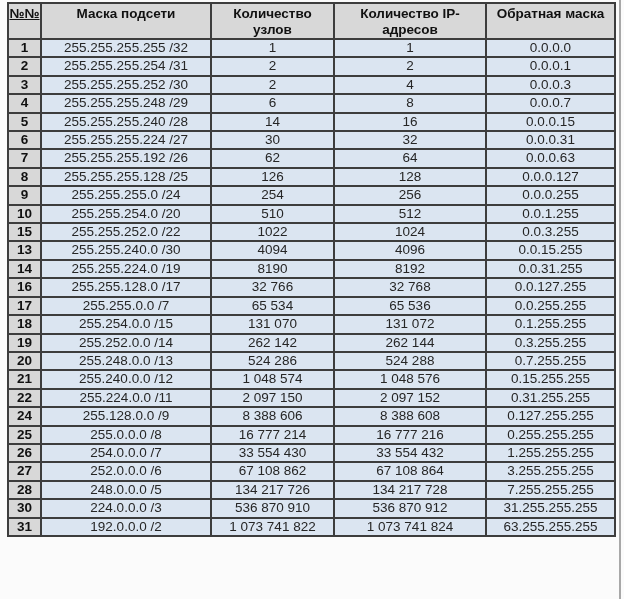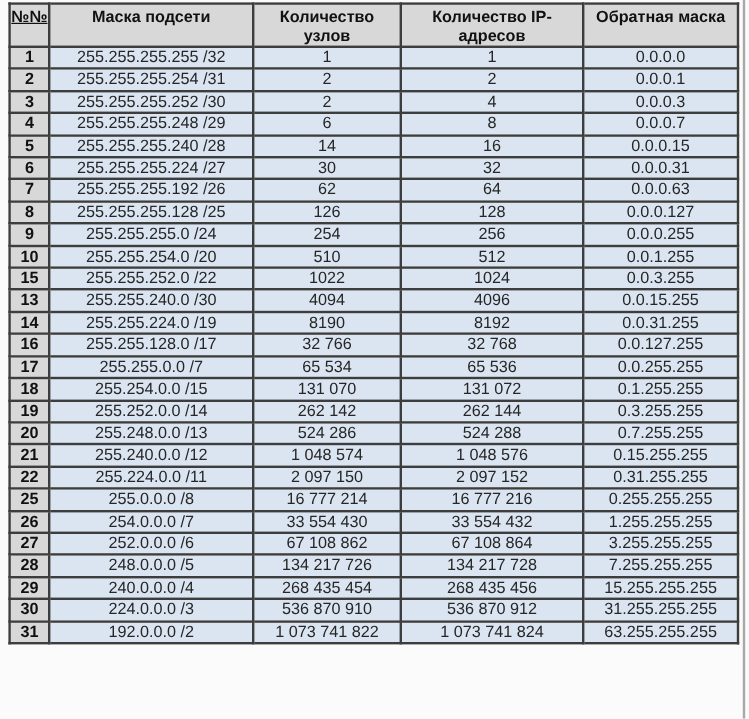--- a/index.html
+++ b/index.html
@@ -220,20 +220,27 @@
           <td>0.15.255.255</td>
         </tr>
         <tr>
           <td class="numcol">22</td>
           <td>255.224.0.0 /11</td>
           <td>2 097 150</td>
           <td>2 097 152</td>
           <td>0.31.255.255</td>
         </tr>
         <tr>
+          <td class="numcol">24</td>
+          <td>255.128.0.0 /9</td>
+          <td>8 388 606</td>
+          <td>8 388 608</td>
+          <td>0.127.255.255</td>
+        </tr>
+        <tr>
           <td class="numcol">25</td>
           <td>255.0.0.0 /8</td>
           <td>16 777 214</td>
           <td>16 777 216</td>
           <td>0.255.255.255</td>
         </tr>
         <tr>
           <td class="numcol">26</td>
           <td>254.0.0.0 /7</td>
           <td>33 554 430</td>
@@ -246,27 +253,20 @@
           <td>67 108 862</td>
           <td>67 108 864</td>
           <td>3.255.255.255</td>
         </tr>
         <tr>
           <td class="numcol">28</td>
           <td>248.0.0.0 /5</td>
           <td>134 217 726</td>
           <td>134 217 728</td>
           <td>7.255.255.255</td>
-        </tr>
-        <tr>
-          <td class="numcol">29</td>
-          <td>240.0.0.0 /4</td>
-          <td>268 435 454</td>
-          <td>268 435 456</td>
-          <td>15.255.255.255</td>
         </tr>
         <tr>
           <td class="numcol">30</td>
           <td>224.0.0.0 /3</td>
           <td>536 870 910</td>
           <td>536 870 912</td>
           <td>31.255.255.255</td>
         </tr>
         <tr>
           <td class="numcol">31</td>

